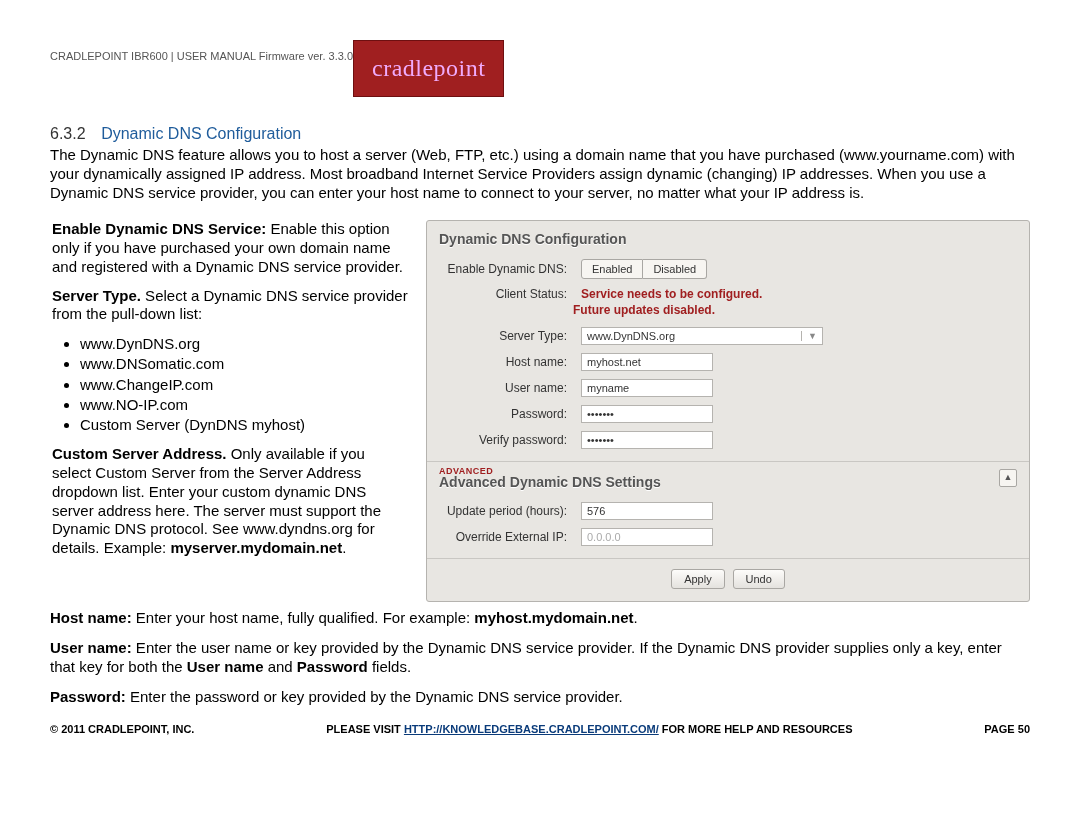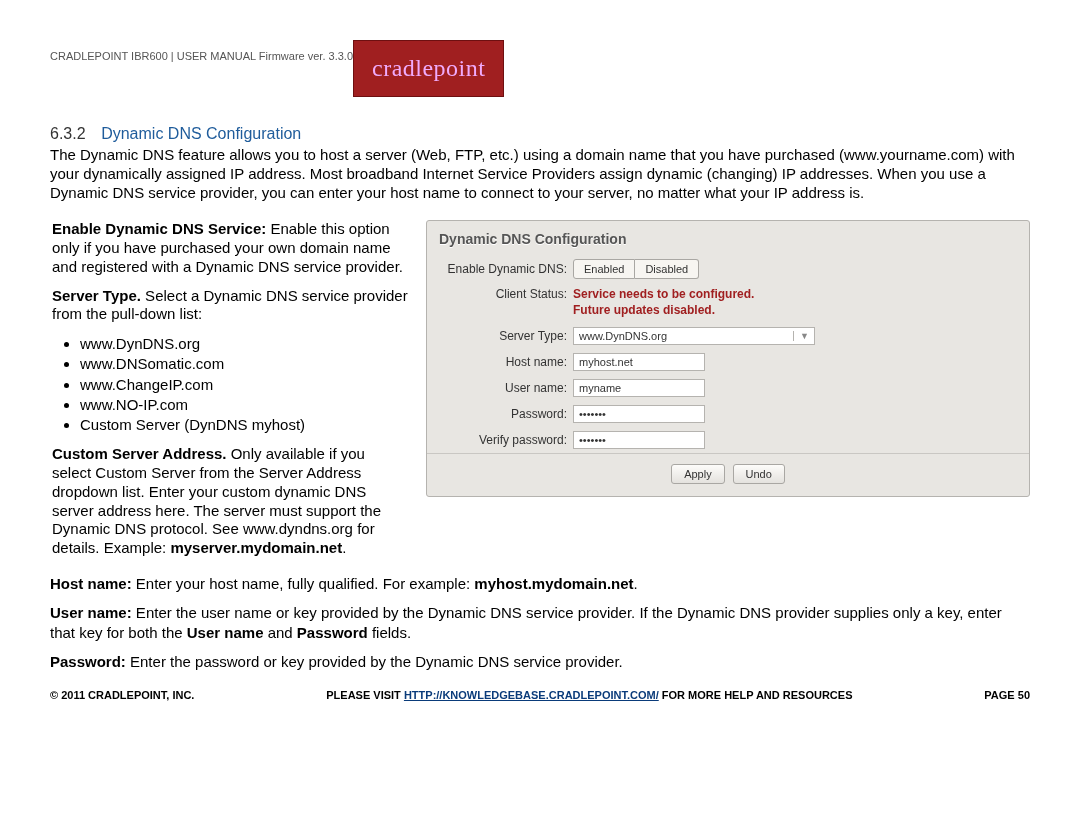--- a/index.html
+++ b/index.html
@@ -85,21 +85,21 @@
 .form-row {
   display: flex;
   align-items: center;
   padding: 4px 12px;
 }
 .form-label {
   width: 128px;
   text-align: right;
   font-size: 12px;
   color: #333;
-  padding-right: 6px;
+  padding-right: 14px;
 }
 .toggle-btn {
   display: inline-block;
   border: 1px solid #a9a7a3;
   background: #f7f5f1;
   font-size: 11px;
   padding: 3px 10px;
   color: #333;
 }
 .toggle-btn.left { border-radius: 3px 0 0 3px; }
@@ -172,20 +172,21 @@
   text-align: center;
   font-size: 9px;
   line-height: 14px;
   color: #555;
   border-radius: 2px;
 }
 .btn-row {
   text-align: center;
   padding: 10px 0 12px 0;
   border-top: 1px solid #c9c7c3;
+  margin-top: 8px;
 }
 .btn {
   display: inline-block;
   border: 1px solid #a9a7a3;
   background: linear-gradient(#fdfcfa, #e4e2de);
   font-size: 11px;
   padding: 3px 12px;
   border-radius: 3px;
   color: #333;
   margin: 0 2px;
@@ -281,20 +282,39 @@
         <div class="form-row">
           <div class="form-label">Password:</div>
           <div class="text-input">•••••••</div>
         </div>
 
         <div class="form-row">
           <div class="form-label">Verify password:</div>
           <div class="text-input">•••••••</div>
         </div>
 
+        <div class="adv-section">
+          <div class="adv-header">
+            <div>
+              <div class="adv-label">ADVANCED</div>
+              <div class="adv-title">Advanced Dynamic DNS Settings</div>
+            </div>
+            <div class="collapse-btn">▲</div>
+          </div>
+
+          <div class="form-row">
+            <div class="form-label">Update period (hours):</div>
+            <div class="text-input">576</div>
+          </div>
+
+          <div class="form-row">
+            <div class="form-label">Override External IP:</div>
+            <div class="text-input" style="color:#aaa;">0.0.0.0</div>
+          </div>
+        </div>
 
         <div class="btn-row">
           <span class="btn">Apply</span>
           <span class="btn">Undo</span>
         </div>
       </div>
     </div>
   </div>
 
   <p class="lower-p">

